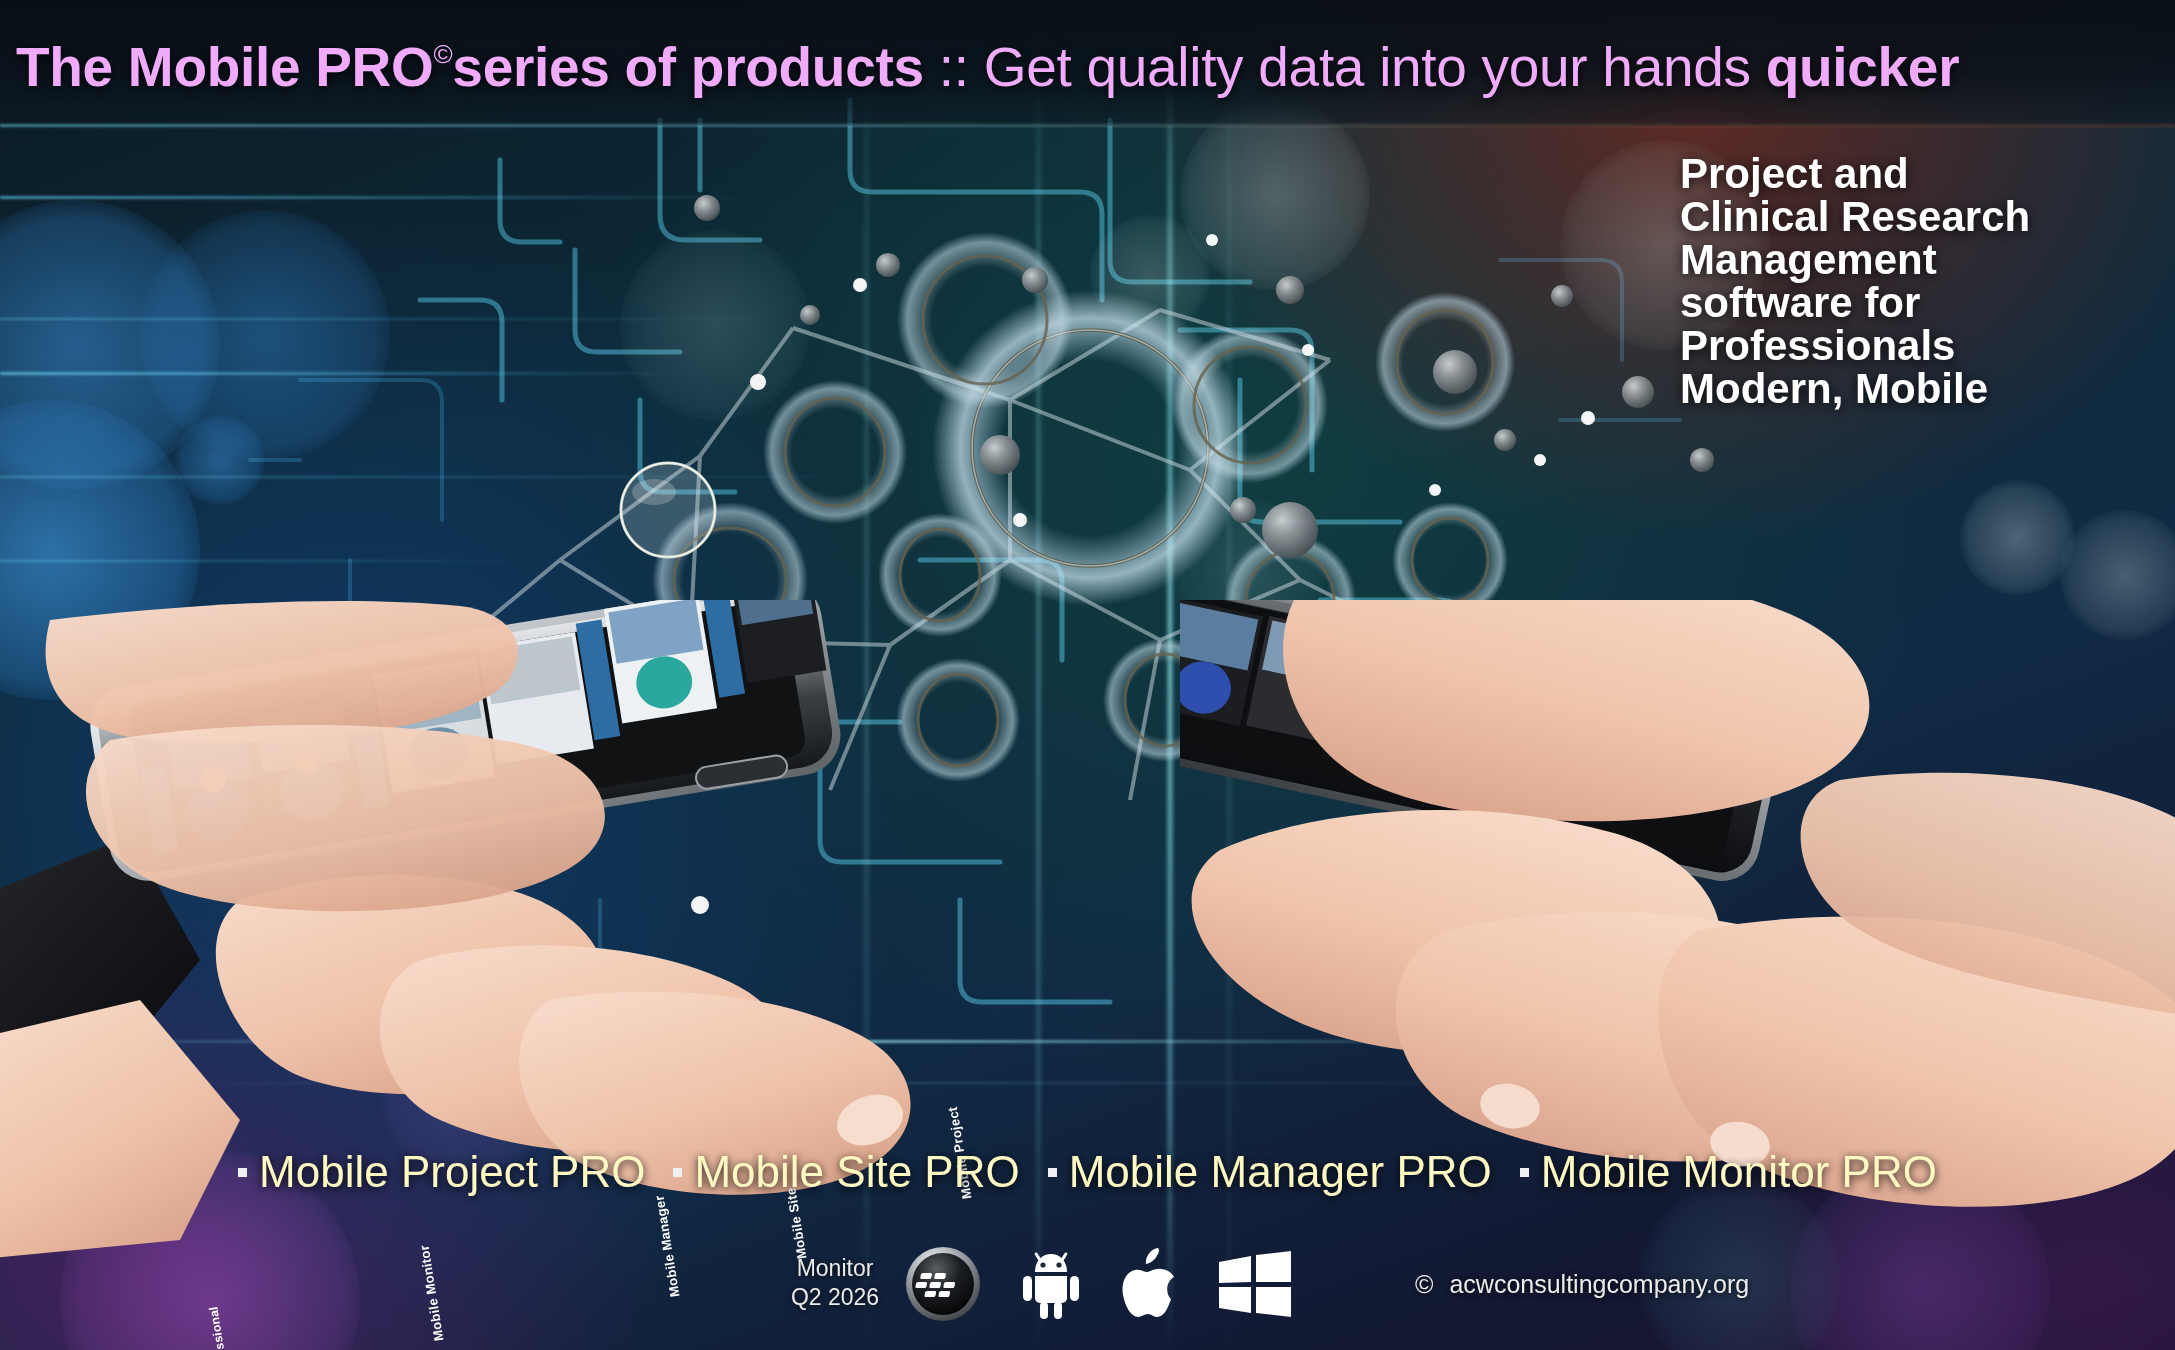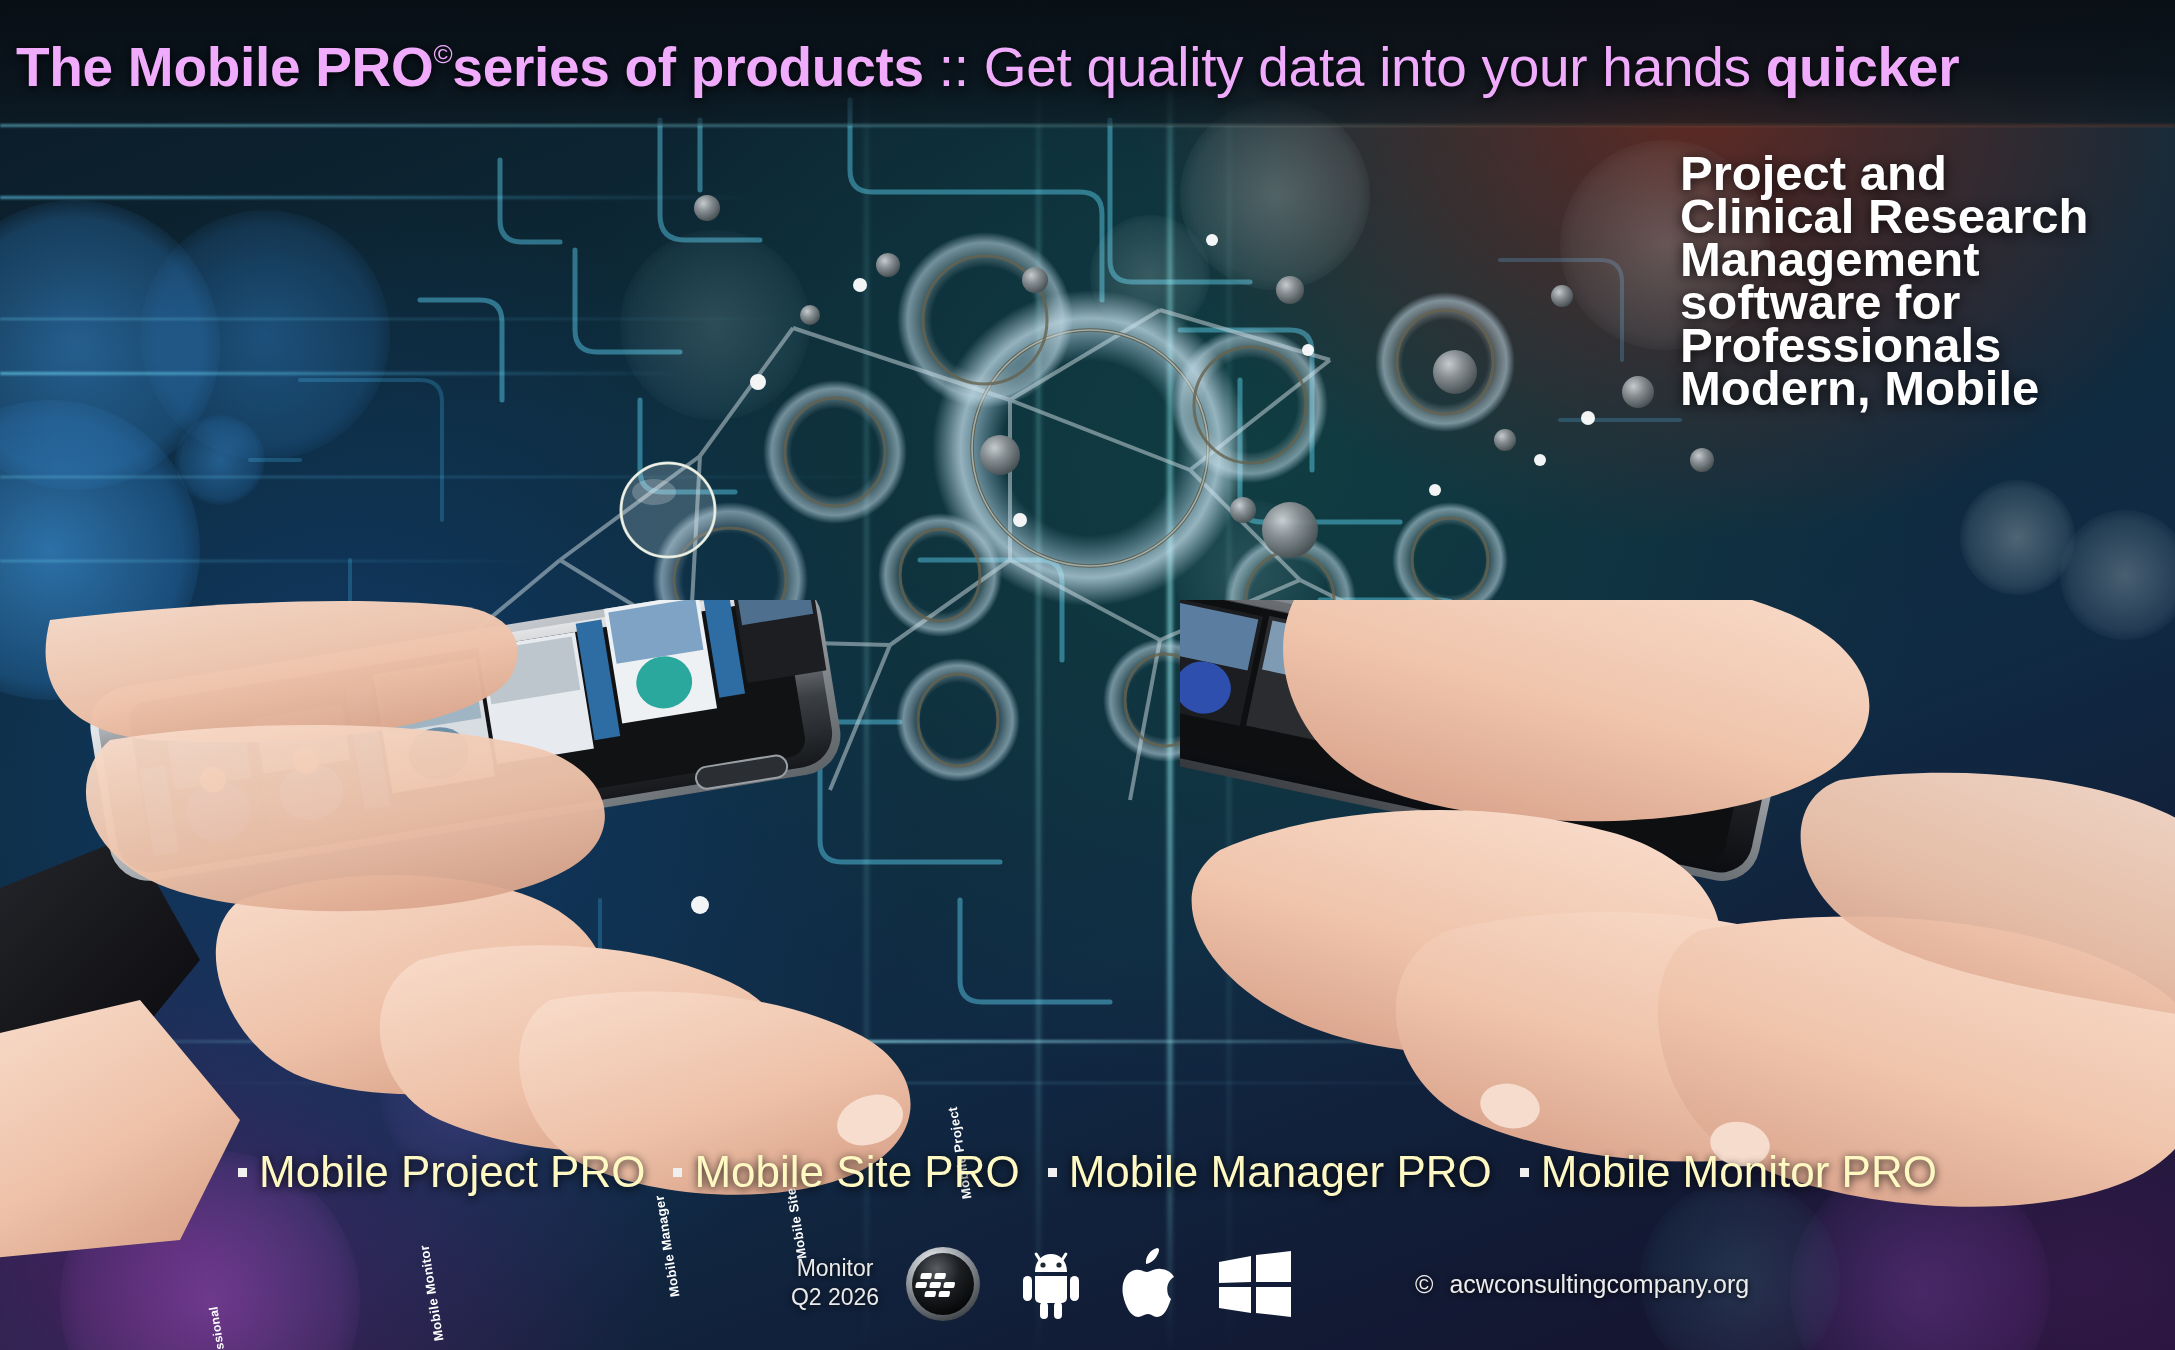--- a/index.html
+++ b/index.html
@@ -70,21 +70,21 @@
   }
   #headline .b { font-weight:bold; }
   #headline .n { font-weight:normal; }
   #headline .cmark {
     font-size:26px; vertical-align:super; position:relative; top:-4px; font-weight:normal;
   }
 
   
   #tagline {
     position:absolute; left:1680px; top:152px; width:470px;
-    color:#fff; font-weight:bold; font-size:49px; line-height:43px;
+    color:#fff; font-weight:bold; font-size:42px; line-height:43px;
     text-shadow:0 2px 12px rgba(0,0,0,.8);
   }
   #tagline div { white-space:nowrap; }
 
   
   #products {
     position:absolute; left:0; right:0; top:1150px; height:44px;
     text-align:center; color:#fef9c3; font-size:44px; line-height:44px;
     text-shadow:0 2px 9px rgba(0,0,0,.9);
   }

